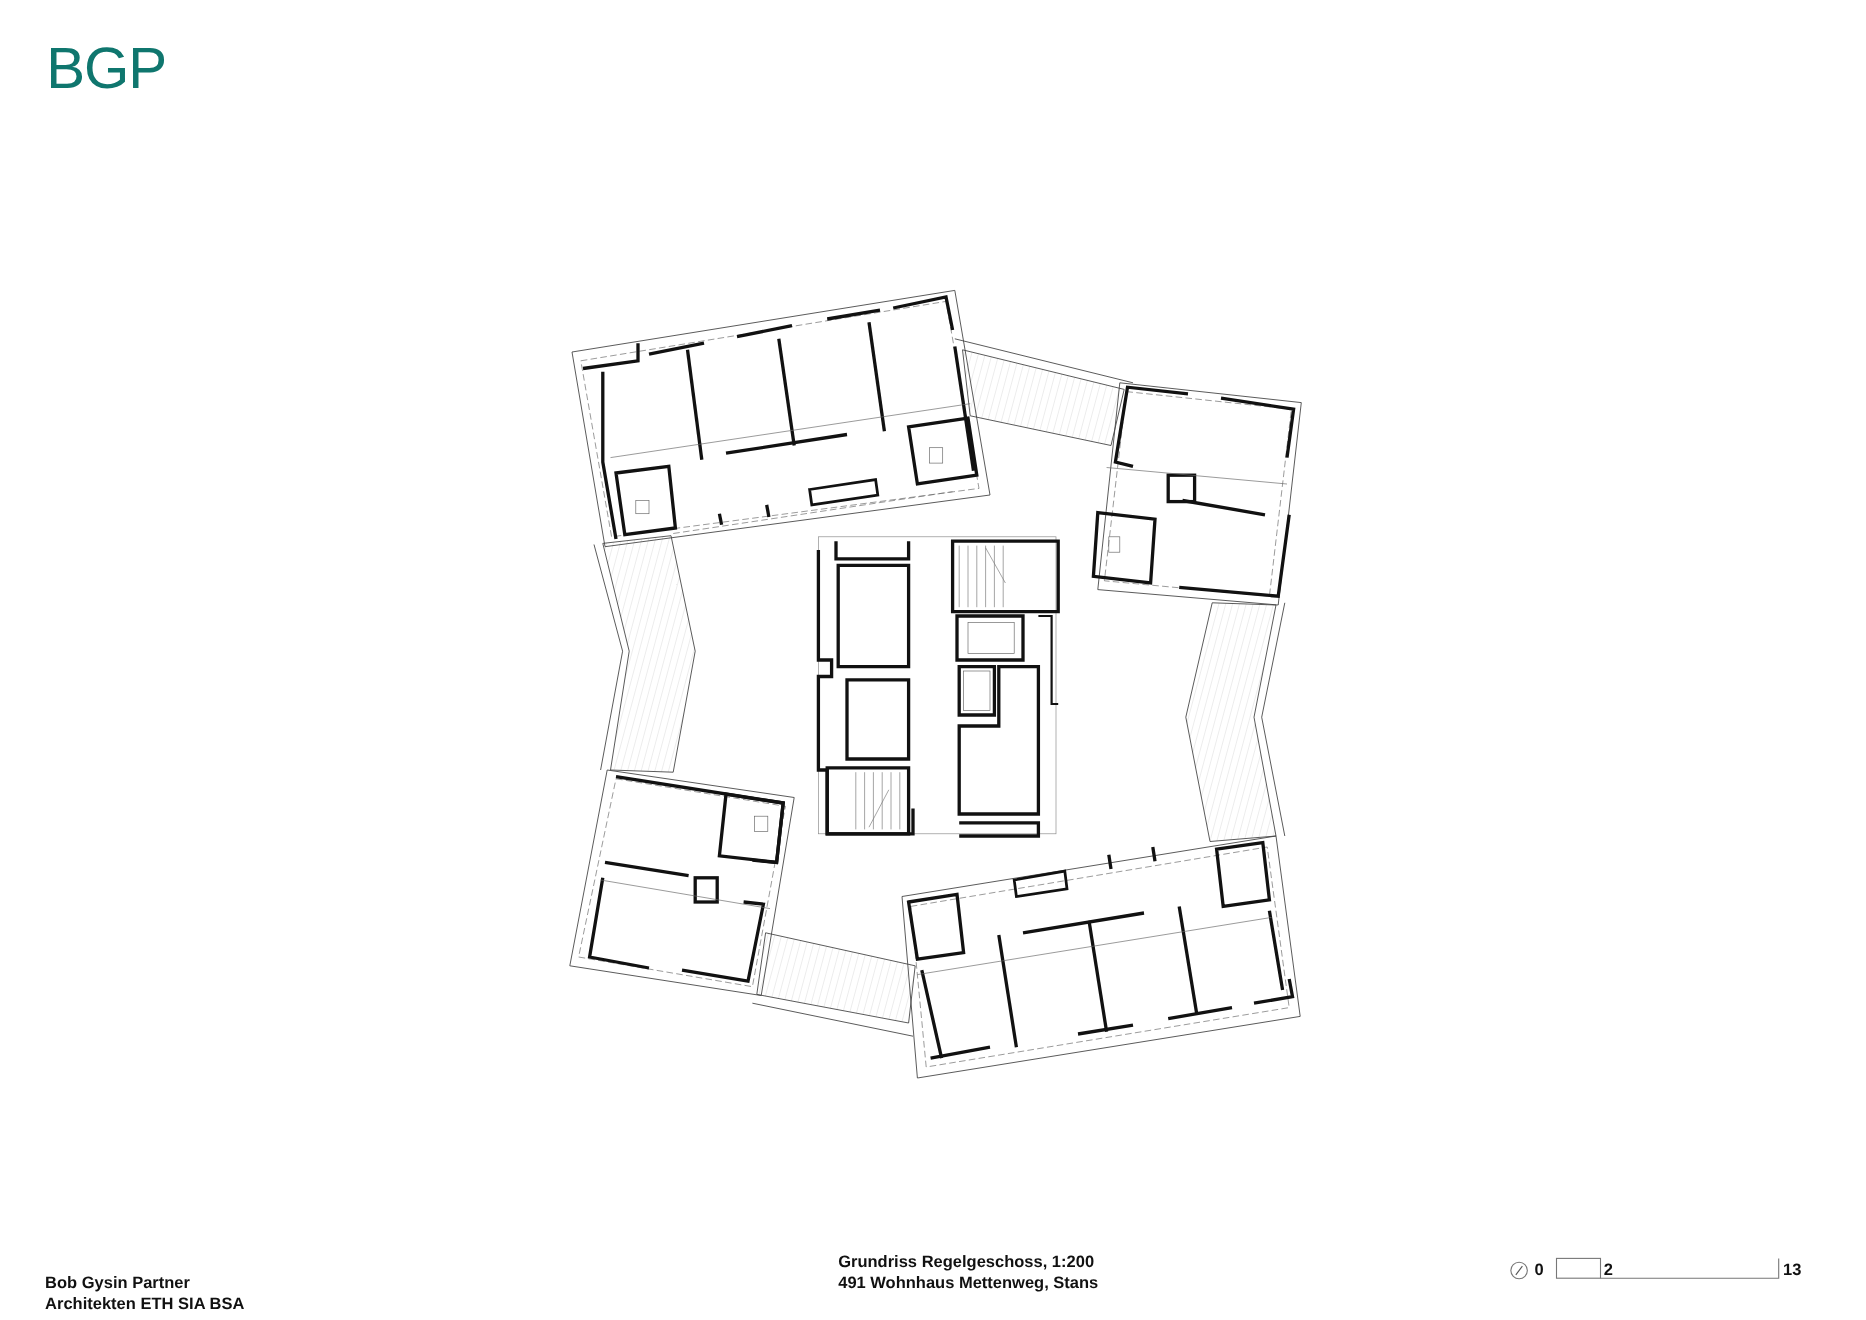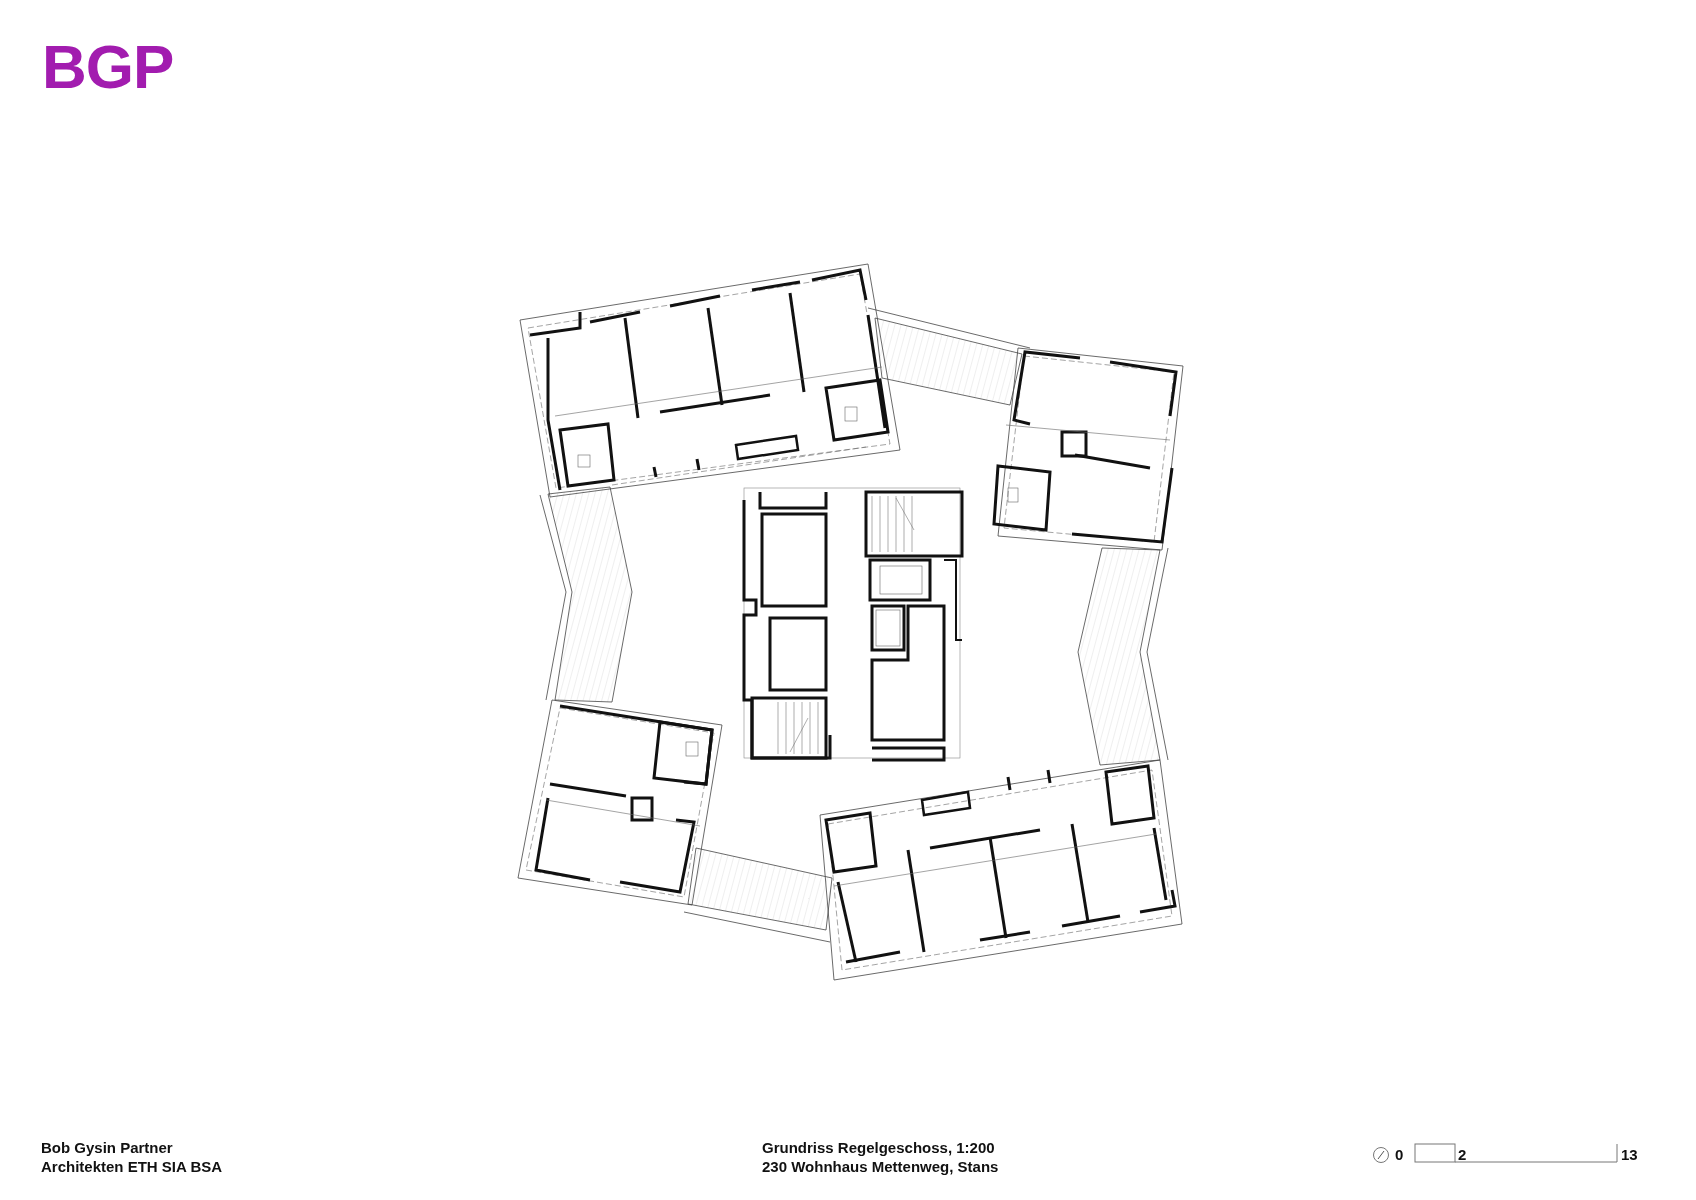--- a/index.html
+++ b/index.html
@@ -1,21 +1,21 @@
 <!DOCTYPE html>
 <html><head>
 <meta charset="utf-8">
 <style>
   html, body { margin: 0; padding: 0; background: #ffffff; }
   body { width: 1696px; height: 1200px; position: relative; overflow: hidden;
          font-family: "Liberation Sans", "DejaVu Sans", sans-serif; color: #111111; }
-  .logo { position: absolute; left: 42px; top: 36px; font-size: 62px; font-weight: bold;
-          letter-spacing: -1px; line-height: 1; color: #a21caf; }
+  .logo { position: absolute; left: 42px; top: 36px; font-size: 53px; font-weight: normal;
+          letter-spacing: -1px; line-height: 1; color: #0f766e; }
   .footer-block { position: absolute; top: 1138px; font-size: 15px; font-weight: bold; line-height: 19px; color: #111; }
-  .footer-left { left: 41px; }
+  .footer-left { left: 41px; margin-top: 19px; }
   .footer-mid { left: 762px; }
   .scalebar { position: absolute; left: 1370px; top: 1140px; width: 320px; height: 30px; }
   .scalebar .lbl { position: absolute; font-size: 15px; font-weight: bold; top: 6px; }
   .plan { position: absolute; left: 0; top: 0; width: 1696px; height: 1200px; }
 </style>
 </head>
 <body>
 
 <div class="logo">BGP</div>
 
@@ -155,21 +155,21 @@
   </g>
 </svg>
 
 <div class="footer-block footer-left">
   <div>Bob Gysin Partner</div>
   <div>Architekten ETH SIA BSA</div>
 </div>
 
 <div class="footer-block footer-mid">
   <div>Grundriss Regelgeschoss, 1:200</div>
-  <div>230 Wohnhaus Mettenweg, Stans</div>
+  <div>491 Wohnhaus Mettenweg, Stans</div>
 </div>
 
 <div class="scalebar">
   <svg width="320" height="30" style="position:absolute;left:0;top:0">
     <circle cx="11" cy="15" r="7.5" fill="none" stroke="#777" stroke-width="1"></circle>
     <line x1="8" y1="19" x2="14" y2="11" stroke="#555" stroke-width="1"></line>
     <rect x="45" y="4" width="40" height="18" fill="none" stroke="#777" stroke-width="1"></rect>
     <polyline points="85,22 247,22 247,4" fill="none" stroke="#777" stroke-width="1"></polyline>
   </svg>
   <span class="lbl" style="left:25px">0</span>

